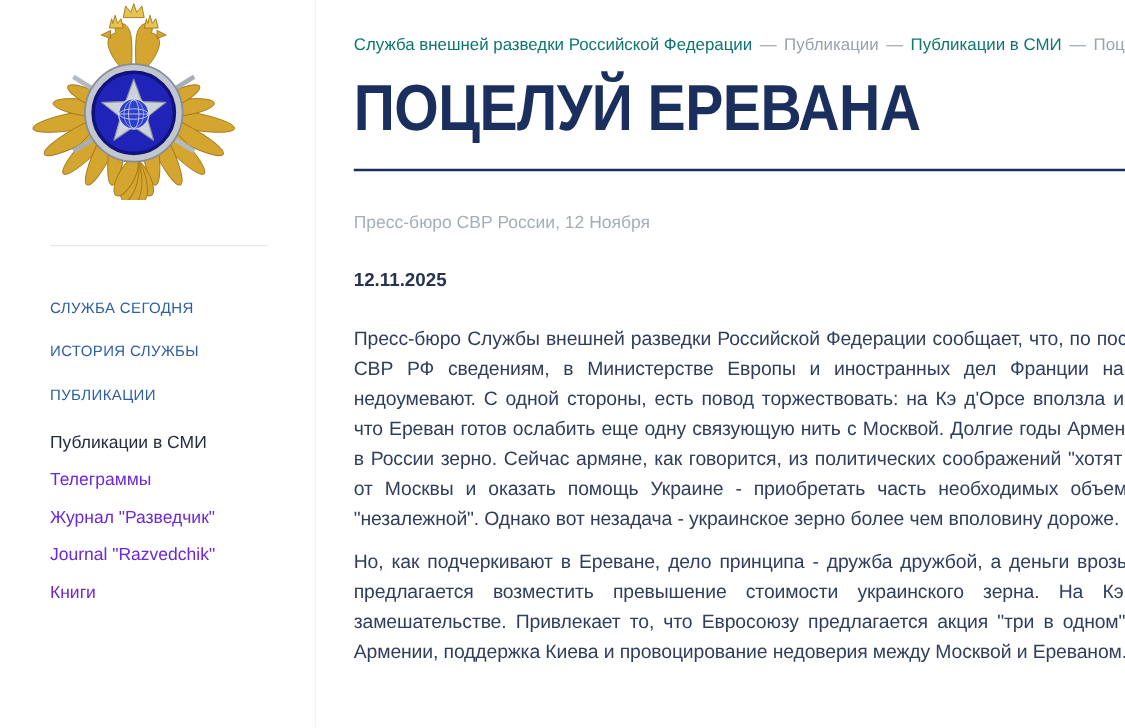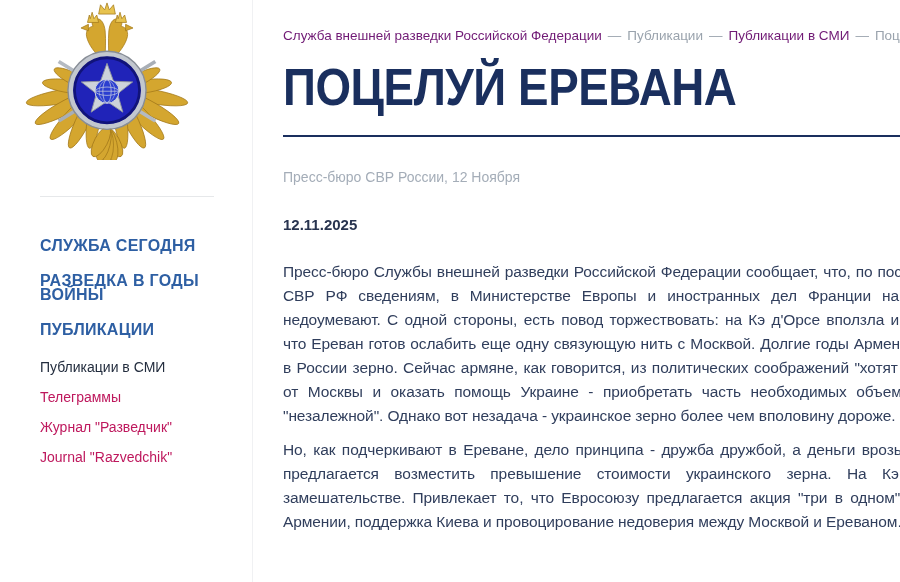--- a/index.html
+++ b/index.html
@@ -16,35 +16,35 @@
     padding:0;
   }
   .emblem { width:170px; height:158px; margin:2px 0 0 22px; }
   .sidebar-divider {
     border:none; border-top:1px solid #e6e8ea;
     width:174px; margin:36px 0 0 40px;
   }
   .nav { margin:42px 0 0 40px; }
   .nav-main a {
     display:block; text-decoration:none;
-    font-size:16px; font-weight:bold; letter-spacing:.3px;
+    font-size:12px; font-weight:normal; letter-spacing:.3px;
     color:#2e5fa3; margin-bottom:21px; line-height:14px;
   }
   .nav-sub { margin-top:22px; }
   .nav-sub a {
     display:block; text-decoration:none;
-    font-size:14px; color:#be185d; margin-bottom:14px; line-height:16px;
+    font-size:14px; color:#6d28d9; margin-bottom:14px; line-height:16px;
   }
   .nav-sub a.active { color:#232d3e; }
   
   .content { flex:1; padding:28px 10px 0 30px; }
   .breadcrumb {
     font-size:13.5px; line-height:16px; white-space:nowrap; color:#9aa3ad;
   }
-  .breadcrumb .bc-link { color:#701a75; text-decoration:none; }
+  .breadcrumb .bc-link { color:#0f766e; text-decoration:none; }
   .breadcrumb .bc-sep { color:#9aa3ad; padding:0 6px; }
   .breadcrumb .bc-muted { color:#9aa3ad; }
   .page-title {
     margin:16px 0 0; color:#1a2f5e; font-weight:bold;
     font-size:52px; line-height:1.05; letter-spacing:-.5px; white-space:nowrap;
   }
   .page-title .condensed { display:inline-block; transform:scaleX(.88); transform-origin:0 50%; }
   .title-rule { border:none; border-top:2px solid #1a2f5e; margin:20px 0 0; width:100%; }
   .byline { margin-top:32px; font-size:14px; color:#a4adb8; }
   .date   { margin-top:31px; font-size:15px; font-weight:600; color:#28344f; }
@@ -116,28 +116,29 @@
         <ellipse cx="90" cy="96" rx="8.5" ry="12" fill="none" stroke="#d7dce2" stroke-width="0.5"></ellipse>
         <line x1="77.5" y1="96" x2="102.5" y2="96" stroke="#d7dce2" stroke-width="0.7"></line>
       </svg>
     </div>
 
     <hr class="sidebar-divider">
 
     <nav class="nav">
       <div class="nav-main">
         <a href="#">СЛУЖБА СЕГОДНЯ</a>
-        <a href="#">РАЗВЕДКА В ГОДЫ ВОЙНЫ</a>
+        <a href="#">ИСТОРИЯ СЛУЖБЫ</a>
         <a href="#">ПУБЛИКАЦИИ</a>
       </div>
       <div class="nav-sub">
         <a href="#" class="active">Публикации в СМИ</a>
         <a href="#">Телеграммы</a>
         <a href="#">Журнал "Разведчик"</a>
         <a href="#">Journal "Razvedchik"</a>
+        <a href="#">Книги</a>
       </div>
     </nav>
   </aside>
 
   <main class="content">
 
     <div class="breadcrumb">
       <a href="#" class="bc-link">Служба внешней разведки Российской Федерации</a><span class="bc-sep">—</span><span class="bc-muted">Публикации</span><span class="bc-sep">—</span><a href="#" class="bc-link">Публикации в СМИ</a><span class="bc-sep">—</span><span class="bc-muted">Поцелуй Еревана</span>
     </div>
 

